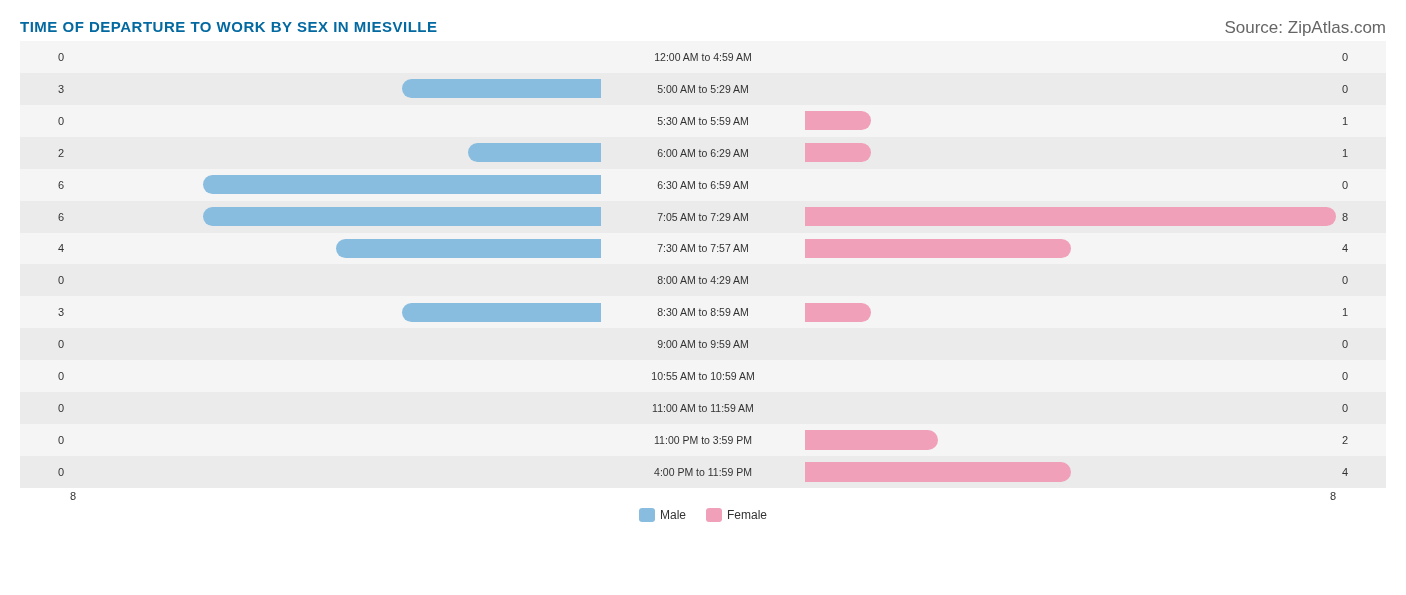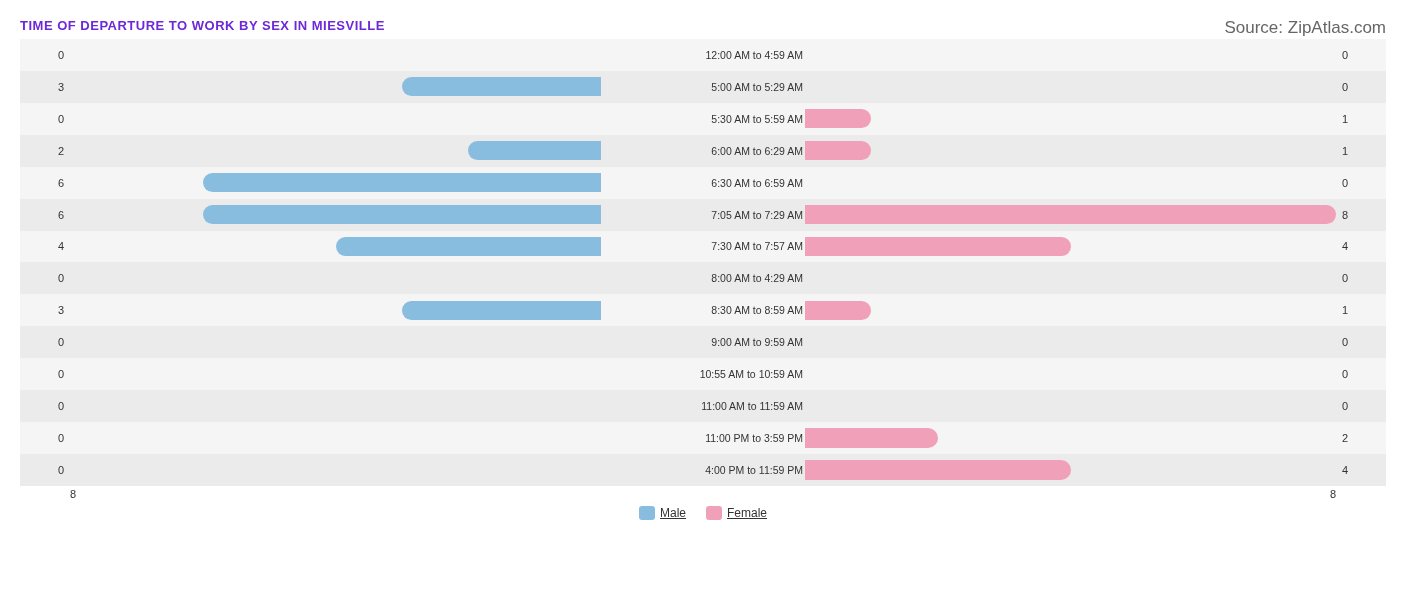--- a/index.html
+++ b/index.html
@@ -10,23 +10,23 @@
       height: 595px;
       overflow: hidden;
     }
     .chart-container {
       width: 1406px;
       height: 595px;
       padding: 18px 20px 40px 20px;
       position: relative;
     }
     .chart-title {
-      font-size: 13px;
+      font-size: 15px;
       font-weight: bold;
-      color: #6d28d9;
+      color: #0369a1;
       text-transform: uppercase;
       letter-spacing: 0.5px;
       margin-bottom: 6px;
     }
     .source {
       position: absolute;
       top: 18px;
       right: 20px;
       font-size: 17px;
       color: #666;
@@ -80,21 +80,21 @@
     .bar-right-side {
       flex: 1;
       display: flex;
       justify-content: flex-start;
       align-items: center;
       height: 60%;
       padding-left: 2px;
     }
     .label-center {
       width: 200px;
-      text-align: right;
+      text-align: center;
       font-size: 10.5px;
       color: #333;
       flex-shrink: 0;
       z-index: 2;
       white-space: nowrap;
     }
     .bar-male {
       background: #89bde0;
       height: 100%;
       border-radius: 10px 0 0 10px;
@@ -117,21 +117,20 @@
       justify-content: center;
       align-items: center;
       gap: 20px;
       margin-top: 6px;
       font-size: 12px;
       color: #333;
     }
     .legend-item {
       display: flex;
       gap: 5px;
-      text-decoration: underline;
     }
     .legend-swatch {
       width: 16px;
       height: 14px;
       border-radius: 3px;
     }
     .bottom-scale {
       display: flex;
       justify-content: space-between;
       font-size: 11px;

